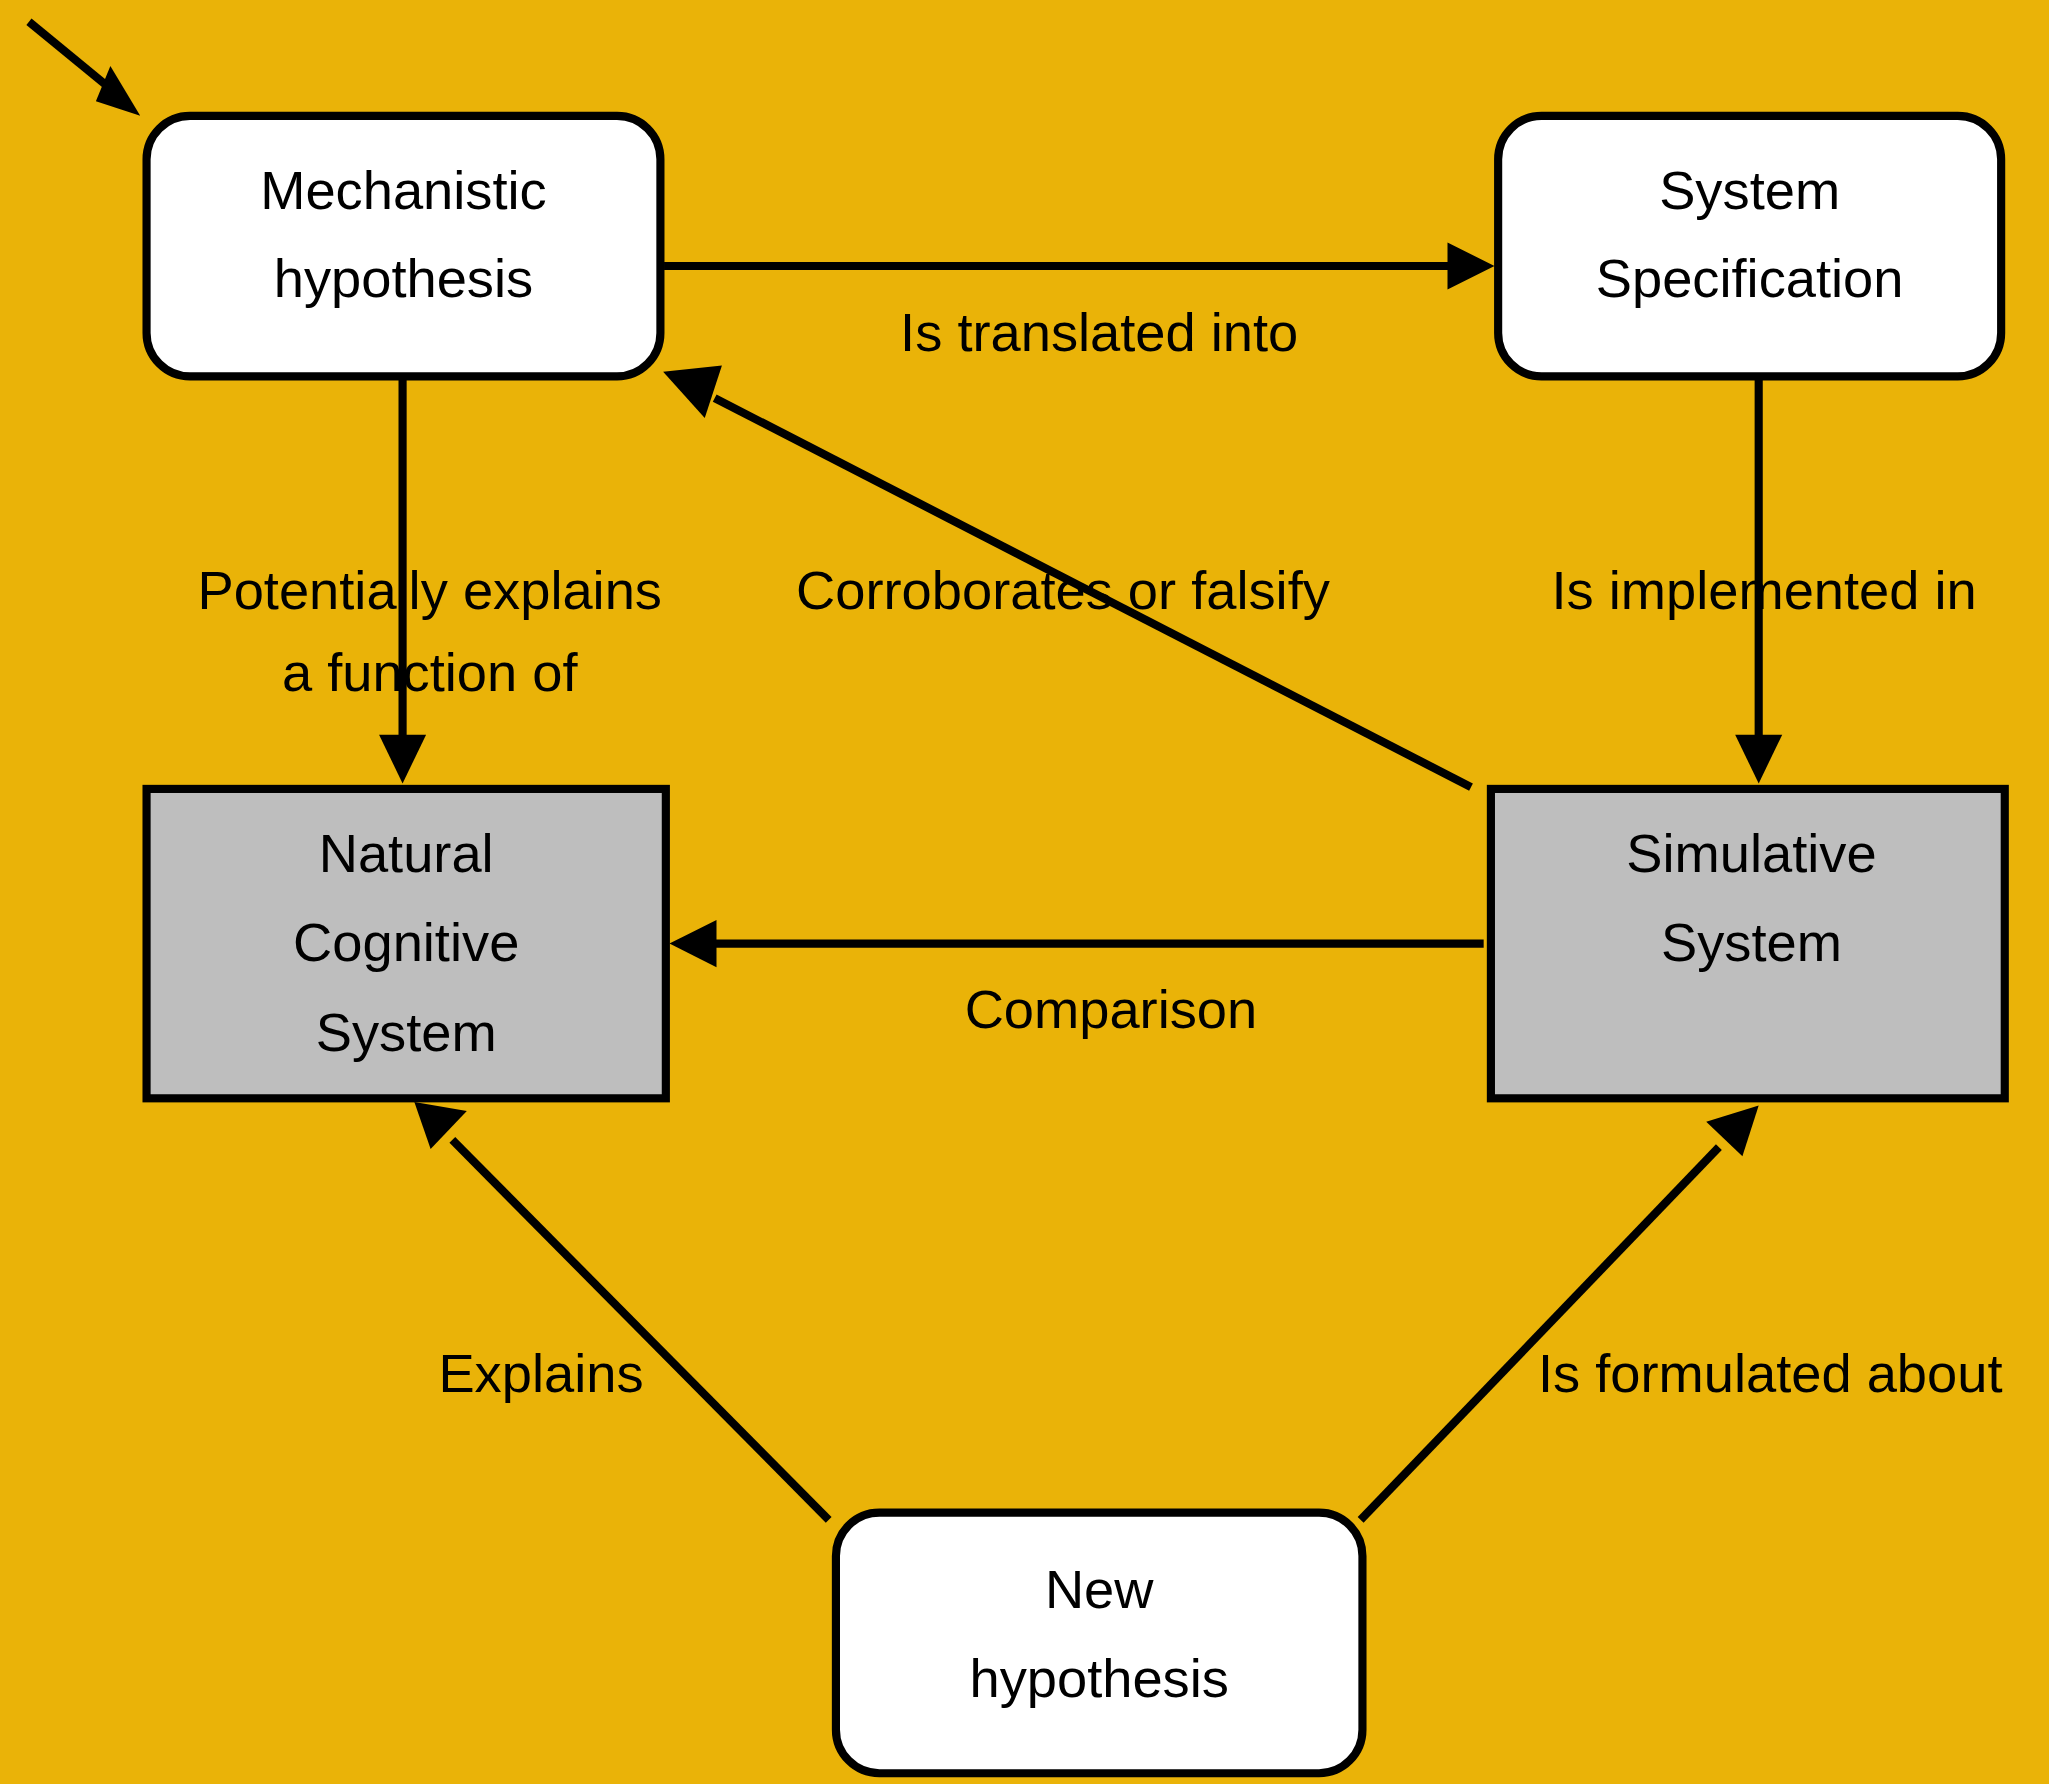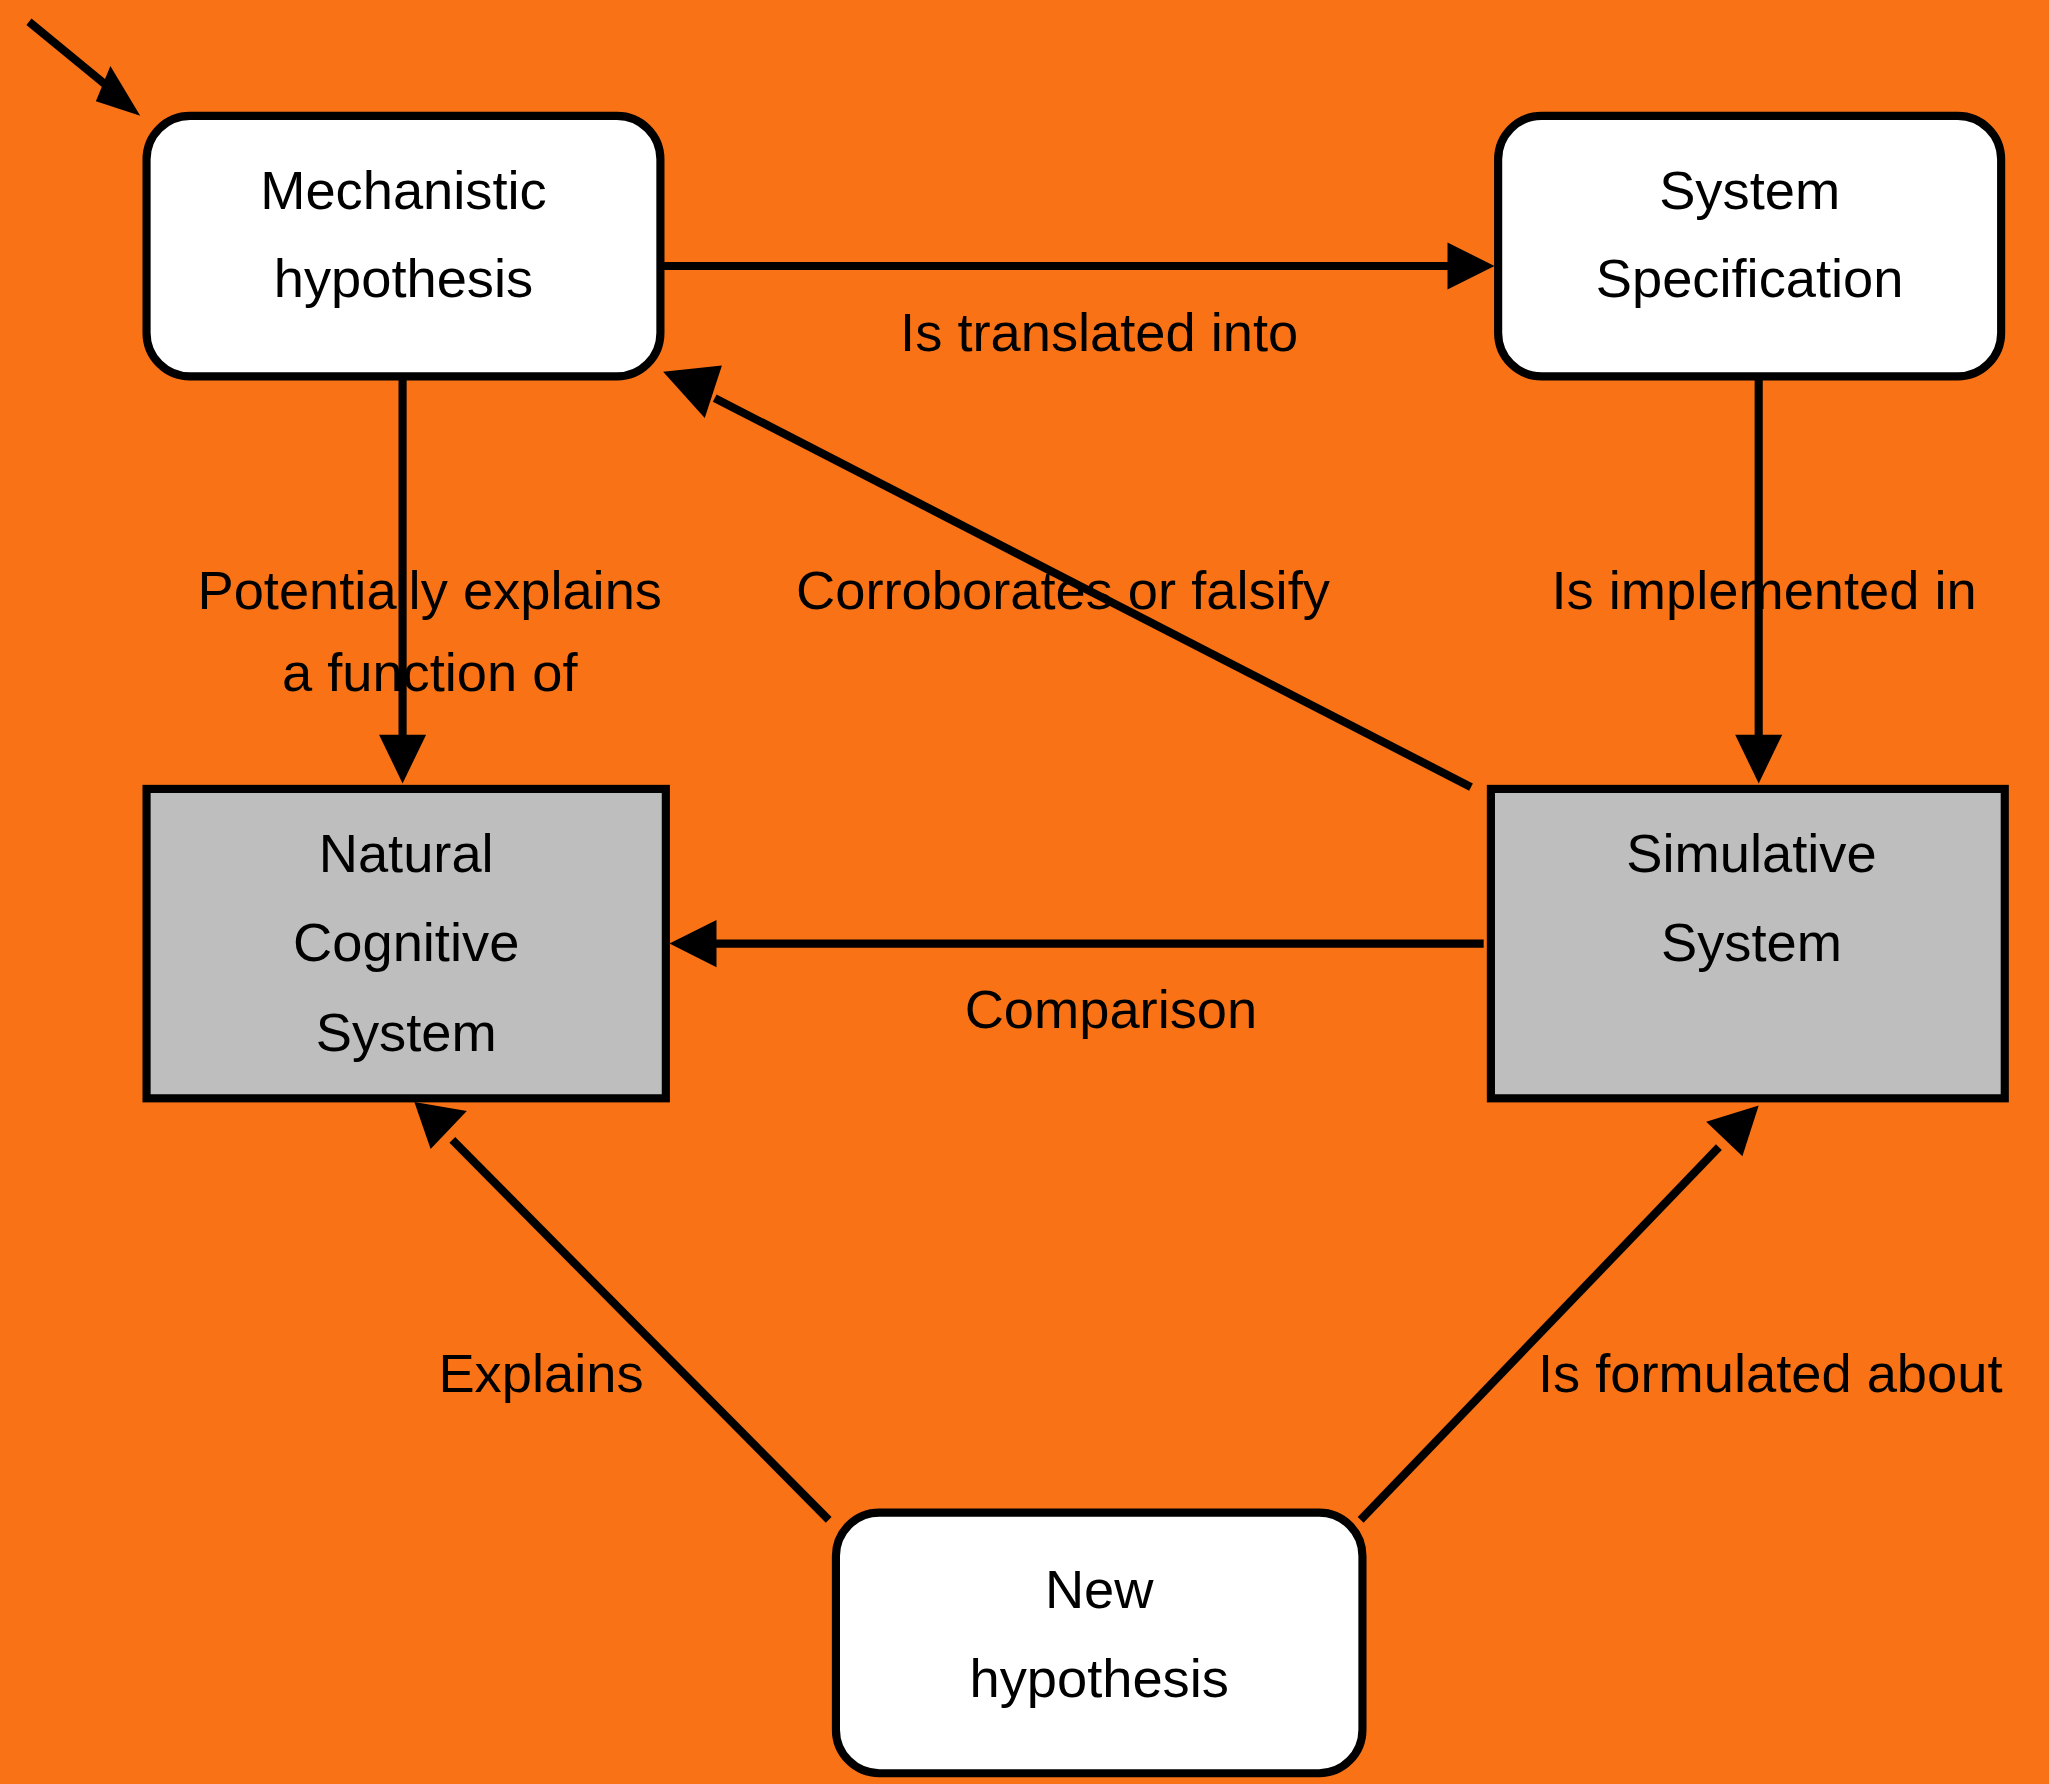--- a/index.html
+++ b/index.html
@@ -10,21 +10,21 @@
   body {
     width: 2050px;
     height: 1785px;
     overflow: hidden;
     font-family: "Liberation Sans", sans-serif;
   }
   #diagram-root {
     position: relative;
     width: 2050px;
     height: 1785px;
-    background: #f97316;
+    background: #eab308;
   }
   svg.diagram-canvas {
     position: absolute;
     top: 0;
     left: 0;
     width: 2050px;
     height: 1785px;
     display: block;
   }
   .node-shape-rounded {

